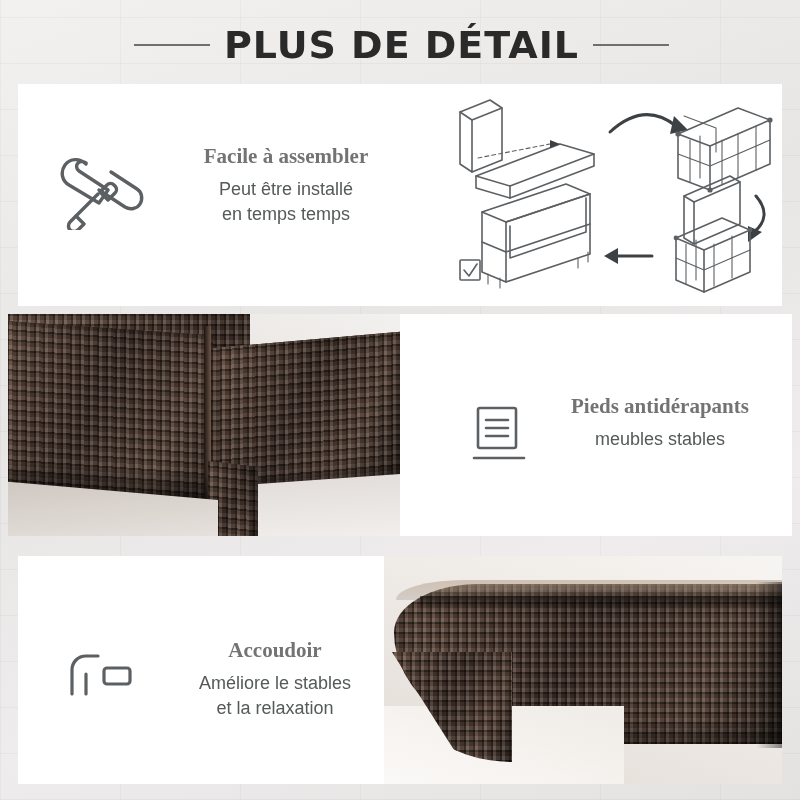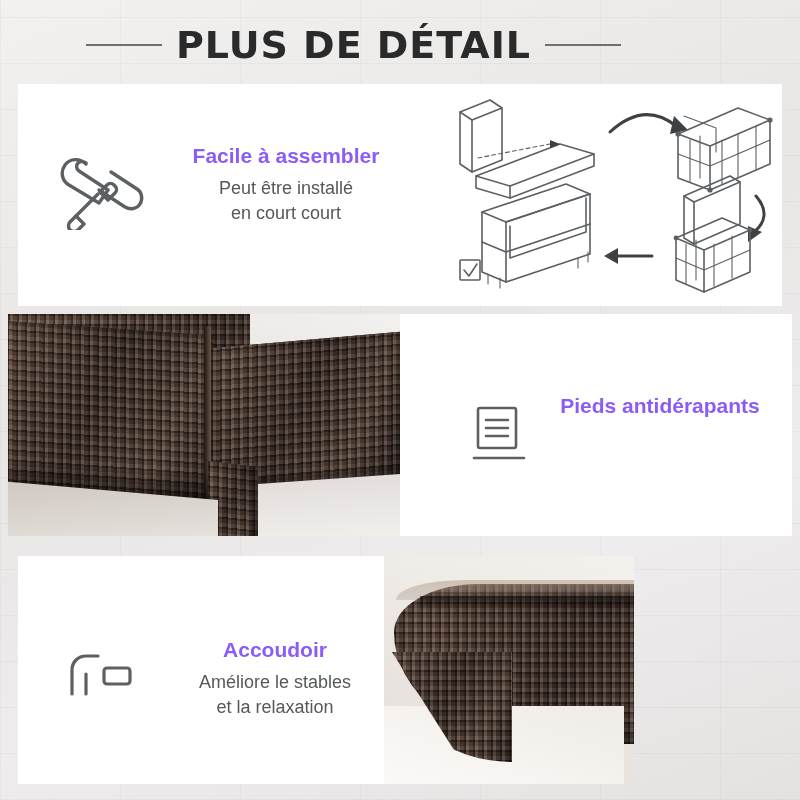--- a/index.html
+++ b/index.html
@@ -34,20 +34,21 @@
   .header {
     position: absolute;
     left: 0;
     top: 14px;
     width: 707px;
     height: 62px;
     display: flex;
     align-items: center;
     justify-content: center;
     gap: 14px;
+    padding-left: 48px;
   }
   .rule {
     height: 2px;
     background: #6f6f6f;
     flex: 0 0 auto;
   }
   .rule.left  { width: 76px; margin-left: 12px; }
   .rule.right { width: 76px; margin-right: 12px; }
   .title {
     font-size: 38px;
@@ -60,34 +61,34 @@
 
   
   .card {
     position: absolute;
     background: #ffffff;
     box-sizing: border-box;
     overflow: hidden;
   }
   #card-assembly { left: 18px; top: 84px;  width: 764px; height: 222px; }
   #card-feet     { left: 8px;  top: 314px; width: 784px; height: 222px; }
-  #card-armrest  { left: 18px; top: 556px; width: 616px; height: 228px; }
+  #card-armrest  { left: 18px; top: 556px; width: 764px; height: 228px; }
 
   .feature-text {
     position: absolute;
     text-align: center;
     color: #3b3b3b;
   }
   .feature-title {
     font-size: 21px;
     font-weight: bold;
-    color: #8b5cf6;
+    color: #737373;
     margin: 0 0 8px 0;
     white-space: nowrap;
-    font-family: Liberation Sans, sans-serif;
+    font-family: Liberation Serif, serif;
   }
   .feature-sub {
     font-size: 18px;
     line-height: 25px;
     color: #55595a;
     margin: 0;
     font-family: Liberation Sans, sans-serif;
   }
 
   
@@ -148,21 +149,21 @@
           <path d="M16 66 l22 -22"></path>
           <path d="M40 42 l8 8 l7 -7 c2 -2 2 -5 0 -7 l-1 -1 c-2 -2 -5 -2 -7 0 z"></path>
           <path d="M10 72 l6 -6 l8 8 l-6 6 c-2 2 -6 2 -8 0 c-2 -2 -2 -6 0 -8 z"></path>
         </g>
       </svg>
     </div>
 
     <div class="feature-text" style="left:130px; top:60px; width:276px;">
       <p class="feature-title">Facile à assembler</p>
       <p class="feature-sub">Peut être installé</p>
-      <p class="feature-sub">en court court</p>
+      <p class="feature-sub">en temps temps</p>
     </div>
 
     <div class="icon-box dgm" style="left:420px; top:8px; width:340px; height:210px;">
       <svg width="340" height="210" viewBox="0 0 340 210">
 
         <g>
           <polygon points="22,20 52,8 64,16 34,28"></polygon>
           <polyline points="22,20 22,72 34,80 34,28"></polyline>
           <polyline points="34,80 64,68 64,16"></polyline>
           <polygon points="38,84 122,52 156,62 72,94"></polygon>
@@ -265,20 +266,21 @@
         <g fill="none" stroke="#5c6063" stroke-width="2.6" stroke-linecap="round" stroke-linejoin="round">
           <rect x="8" y="6" width="38" height="40" rx="2"></rect>
           <path d="M16 18 L38 18 M16 26 L38 26 M16 34 L38 34"></path>
           <path d="M4 56 L54 56"></path>
         </g>
       </svg>
     </div>
 
     <div class="feature-text" style="left:520px; top:80px; width:264px;">
       <p class="feature-title">Pieds antidérapants</p>
+      <p class="feature-sub">meubles stables</p>
     </div>
   </div>
 
   <div class="card" id="card-armrest">
 
     <div class="icon-box" style="left:46px; top:88px; width:72px; height:62px;">
       <svg width="72" height="62" viewBox="0 0 72 62">
         <g fill="none" stroke="#5c6063" stroke-width="3.2" stroke-linecap="round" stroke-linejoin="round">
           <path d="M8 50 L8 26 C8 18 14 12 22 12 L34 12"></path>
           <path d="M22 50 L22 30"></path>

